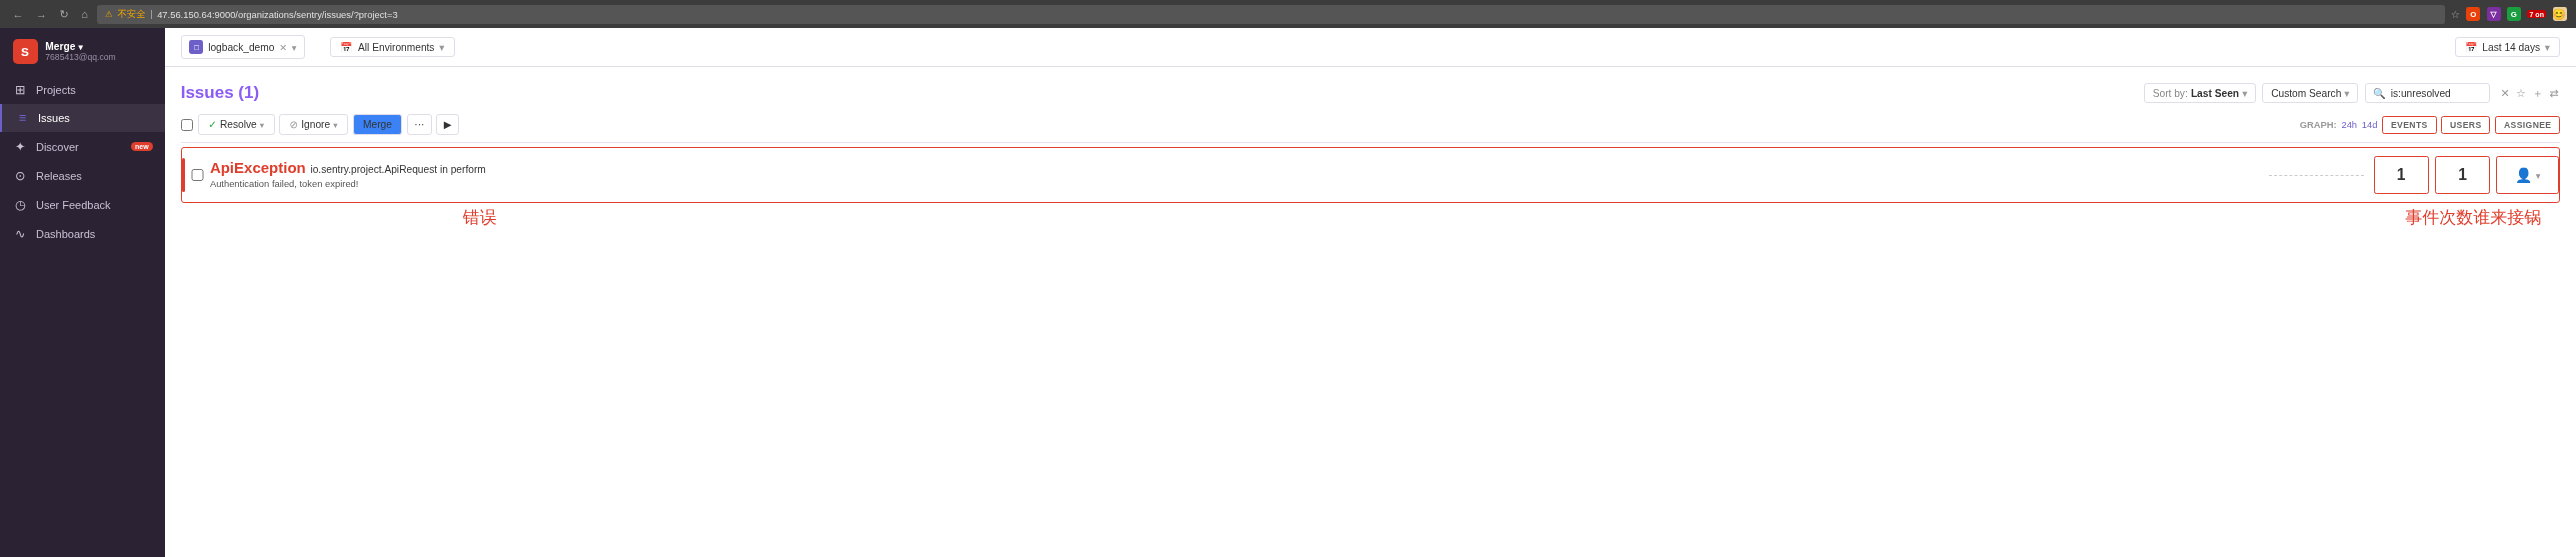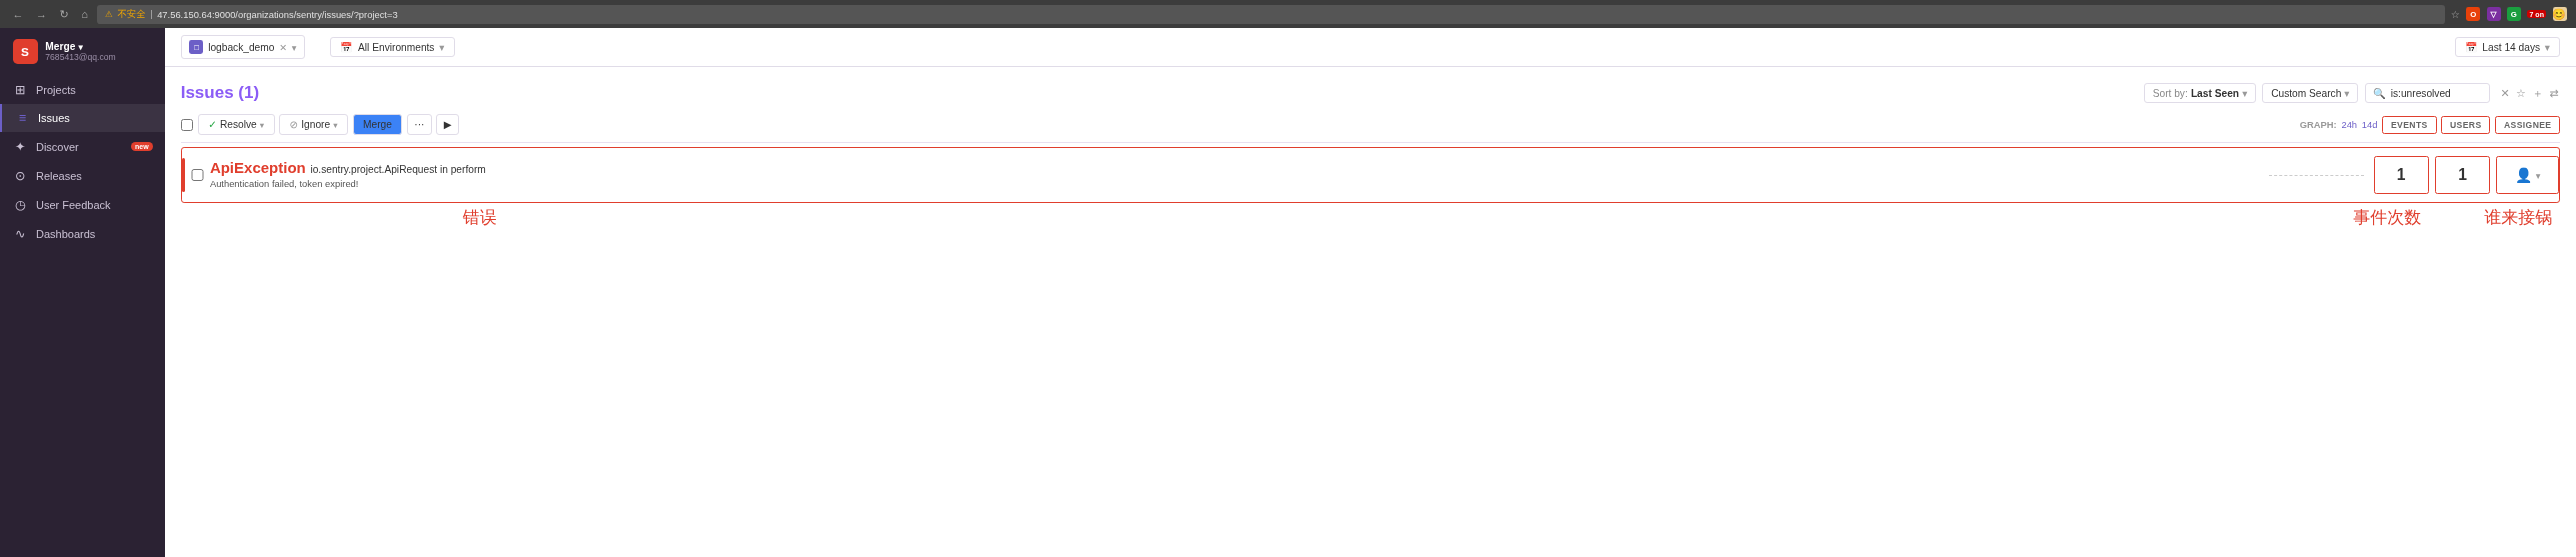--- a/index.html
+++ b/index.html
@@ -477,21 +477,21 @@
         <div style="min-width:63px; height:38px; border:1.6px solid #e03e2d; border-radius:2.4px; display:flex; align-items:center; justify-content:center; gap:3.1px; cursor:pointer;">
           <span style="font-size:14px; color:#666;">👤</span>
           <span style="font-size:9.4px; color:#999;">▾</span>
         </div>
       </div>
 
       <div style="display:flex; justify-content:space-between; margin-top:3.1px; padding:0;">
         <div style="margin-left:282px;">
           <span style="font-size:17px; color:#e03e2d;">错误</span>
         </div>
-        <div style="display:flex; gap:63px; margin-right:8px;">
+        <div style="display:flex; margin-right:19px;">
           <span style="font-size:17px; color:#e03e2d;">事件次数</span>
           <span style="font-size:17px; color:#e03e2d;">谁来接锅</span>
         </div>
       </div>
 
     </div>
   </div>
 </div>
 
 

